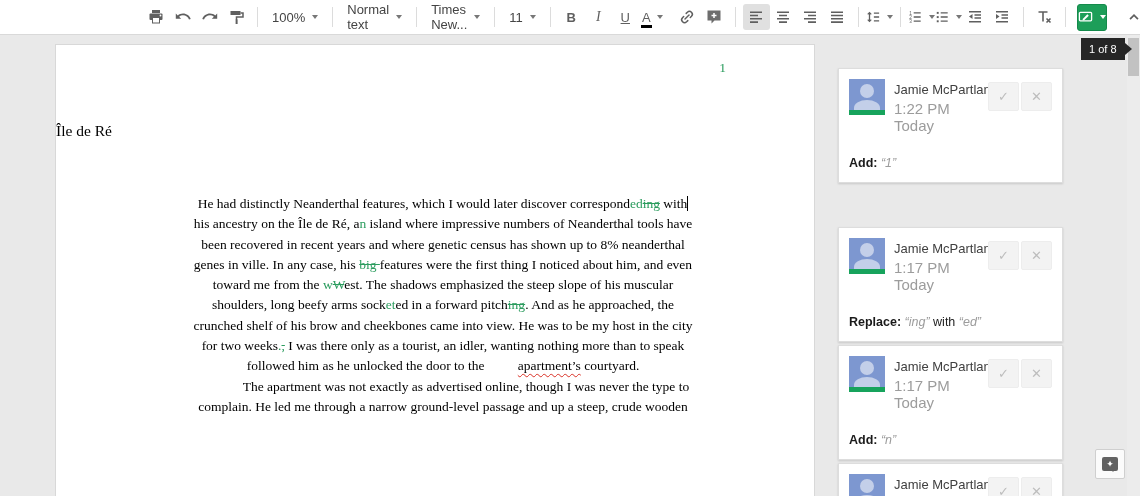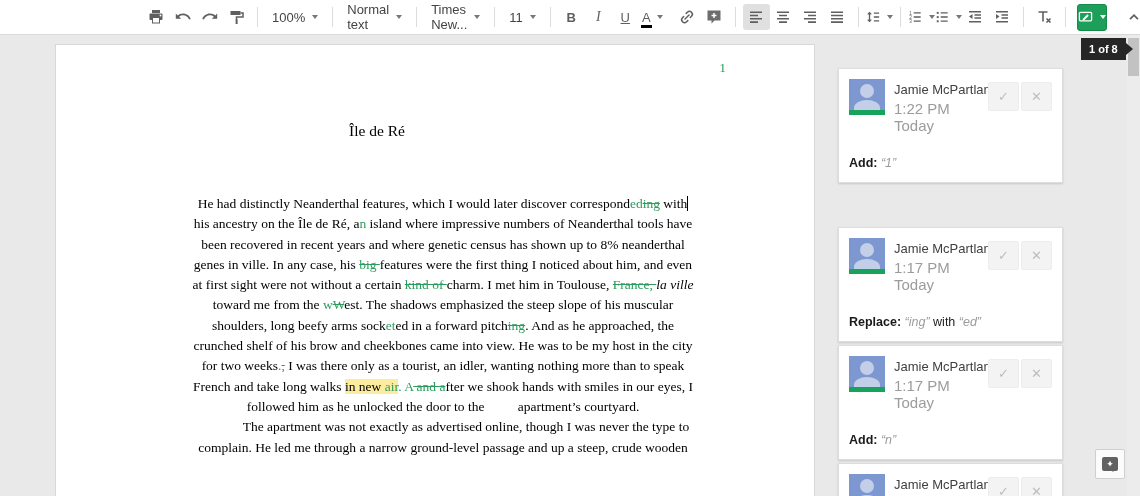--- a/index.html
+++ b/index.html
@@ -25,42 +25,42 @@
   .g-color { position:relative; font-size:13px; line-height:13px; }
   .g-color::after { content:""; position:absolute; left:-1px; right:-1px; bottom:-4px; height:3px; background:#000; }
   #suggest-btn { width:46px; height:27px; background:#1d9e59; border:1px solid #148a4b; border-radius:3px;
                  display:flex; align-items:center; justify-content:center; margin-left:4px; cursor:pointer; }
   #blue-strip { position:absolute; left:27px; top:0; width:52px; height:3px; background:#4d8bf5; }
 
   
   #scroll-track { position:absolute; right:0; top:35px; bottom:0; width:13px; background:#ececec; }
   #scroll-thumb { position:absolute; right:1px; top:3px; width:11px; height:38px; background:#c2c2c2; }
   #page-badge { position:absolute; left:1081px; top:38px; background:#262626; color:#fff;
-                font-size:11px; font-weight:bold; padding:5px 8px; }
+                font-size:11px; font-weight:normal; padding:5px 8px; }
   #page-badge::after { content:""; position:absolute; left:100%; top:50%; transform:translateY(-50%);
                        border:6px solid transparent; border-left:7px solid #262626; }
   #comment-fab { position:absolute; left:1095px; top:449px; width:30px; height:30px; background:#fbfbfb;
                  border:1px solid #cfcfcf; border-radius:2px; display:flex; align-items:center; justify-content:center; cursor:pointer; }
   #comment-fab .bubble { width:16px; height:14px; background:#616161; border-radius:2px; position:relative;
                          display:flex; align-items:center; justify-content:center; color:#fff; font-size:9px; line-height:9px; }
   #comment-fab .bubble::after { content:""; position:absolute; bottom:-4px; right:2px;
                                 border:3px solid transparent; border-top:4px solid #616161; }
 
   
   #page { position:absolute; left:55px; top:44px; width:760px; height:470px; background:#fff;
           border:1px solid #d8d8d8; font-family:"Liberation Serif", serif; color:#000; cursor:text; }
   #pageno { margin:15px 88px 0 0; text-align:right; font-size:13.5px; color:#2b9c5e; }
-  #doc-title { margin:46px 116px 0 0; text-align:center; font-size:15.5px; }
+  #doc-title { margin:46px 116px 0 0; text-align:left; font-size:15.5px; }
   #paragraph { margin:54px 0 0 92px; width:590px; font-size:13.5px; line-height:20.3px; }
   .tline { white-space:pre; height:20.3px;text-align:center; }
   .ins { color:#2b9c5e; }
   .del { color:#2b9c5e; text-decoration:line-through; text-decoration-color:#2b9c5e; }
   .ital { font-style:italic; }
   .hl { background:#fcec9f; }
-  .sp { text-decoration-style:wavy; text-decoration-color:#d93025;
+  .sp { text-decoration:underline; text-decoration-style:wavy; text-decoration-color:#d93025;
         text-decoration-thickness:1px; text-underline-offset:3px;margin-left:30px; }
   .tab { display:inline-block; width:46px; }
   .tcaret { display:inline-block; width:1px; height:15px; background:#000; vertical-align:-3px; }
 
   
   #panel { position:absolute; left:838px; top:68px; width:225px; }
   .card { background:#fff; border:1px solid #ddd; box-shadow:0 1px 2px rgba(0,0,0,.15);
           padding:10px 10px 12px; min-height:84px; cursor:pointer; }
   .card + .card { margin-top:3px; }
   .card:nth-child(2) { margin-top:44px; }
@@ -290,26 +290,24 @@
   </div>
 
   <div id="page">
     <div id="pageno">1</div>
     <div id="doc-title">Île de Ré</div>
     <div id="paragraph">
         <div class="tline"><span>He had distinctly Neanderthal features, which I would later discover correspond</span><span class="ins">ed</span><span class="del">ing</span><span> with</span><span class="tcaret"></span></div>
         <div class="tline"><span>his ancestry on the Île de Ré, a</span><span class="ins">n</span><span> island where impressive numbers of Neanderthal tools have</span></div>
         <div class="tline"><span>been recovered in recent years and where genetic census has shown up to 8% neanderthal</span></div>
         <div class="tline"><span>genes in ville. In any case, his </span><span class="del">big </span><span>features were the first thing I noticed about him, and even</span></div>
-        <div class="tline"><span>at first sight were not without a certain </span><span class="del">kind of </span><span>charm. I met him in Toulouse, </span><span class="del">France, </span><span class="ital">la ville</span></div>
         <div class="tline"><span>toward me from the </span><span class="ins">w</span><span class="del">W</span><span>est. The shadows emphasized the steep slope of his muscular</span></div>
         <div class="tline"><span>shoulders, long beefy arms sock</span><span class="ins">et</span><span>ed in a forward pitch</span><span class="del">ing</span><span>. And as he approached, the</span></div>
         <div class="tline"><span>crunched shelf of his brow and cheekbones came into view. He was to be my host in the city</span></div>
         <div class="tline"><span>for two weeks</span><span class="ins">.</span><span class="del">,</span><span> I was there only as a tourist, an idler, wanting nothing more than to speak</span></div>
-        <div class="tline"><span>French and take long walks </span><span class="hl">in new </span><span class="hl ins">air</span><span class="ins">.</span><span> </span><span class="ins">A</span><span class="del"> and a</span><span>fter we shook hands with smiles in our eyes, I</span></div>
         <div class="tline"><span>followed him as he unlocked the door to the </span><span class="sp">apartment’s</span><span> courtyard.</span></div>
         <div class="tline"><span class="tab"></span><span>The apartment was not exactly as advertised online, though I was never the type to</span></div>
         <div class="tline"><span>complain. He led me through a narrow ground-level passage and up a steep, crude wooden</span></div>
       </div>
   </div>
 
   <div id="panel">
     <div class="card">
       <div class="card-head">
         <div class="avatar">

